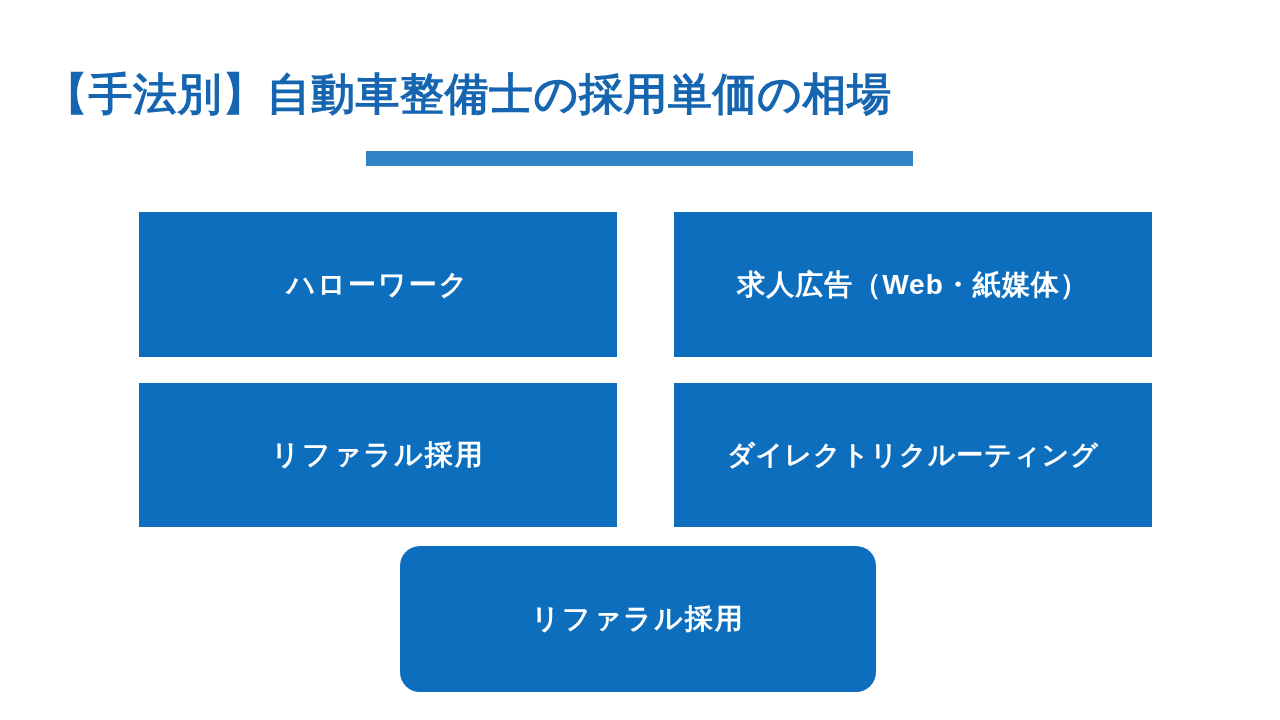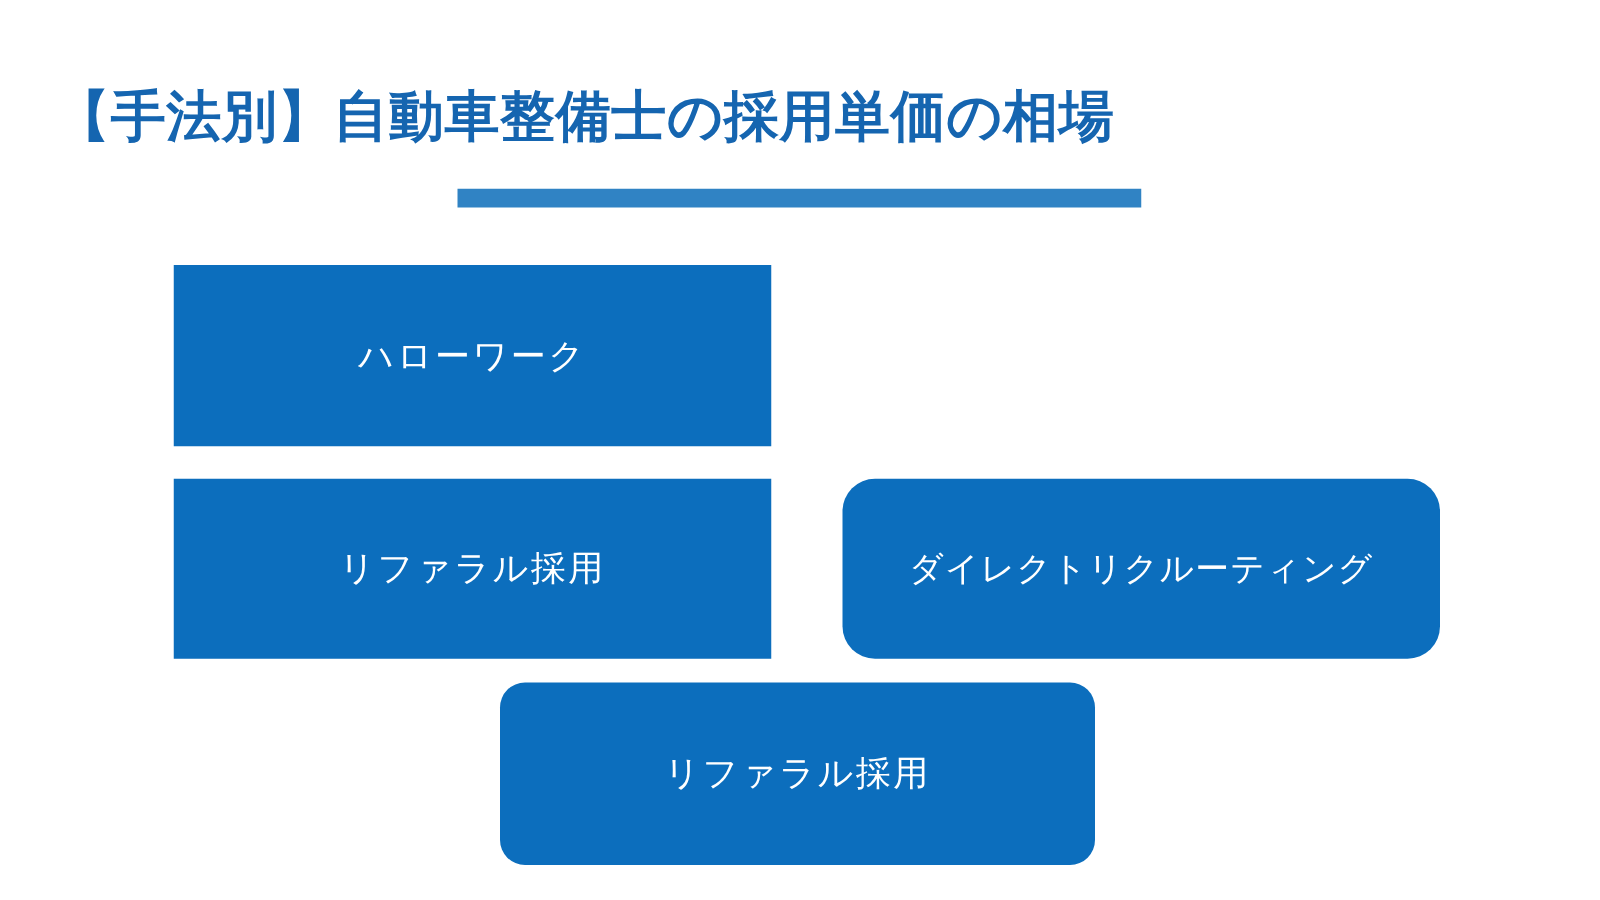--- a/index.html
+++ b/index.html
@@ -53,50 +53,53 @@
     position: absolute;
     background: #0c6ebd;
     display: flex;
     align-items: center;
     justify-content: center;
     box-sizing: border-box;
   }
   .method-label {
     color: #ffffff;
     font-size: 28px;
-    font-weight: 400;
+    font-weight: 700;
     letter-spacing: 2px;
     line-height: 1.2;
     text-align: left;
     white-space: nowrap;
   }
 
   #box-hellowork      { left: 139px; top: 212px; width: 478px; height: 145px; }
   #box-jobad          { left: 674px; top: 212px; width: 478px; height: 145px; }
   #box-agency         { left: 139px; top: 383px; width: 478px; height: 144px; }
-  #box-direct         { left: 674px; top: 383px; width: 478px; height: 144px; border-radius: 26px; }
+  #box-direct         { left: 674px; top: 383px; width: 478px; height: 144px; }
   #box-referral       { left: 400px; top: 546px; width: 476px; height: 146px; border-radius: 20px; }
 
   
   #box-direct .method-label { font-size: 27px; letter-spacing: 1px; }
   #box-jobad  .method-label { letter-spacing: 1px; }
 </style>
 </head>
 <body>
 
 <div id="slide">
 
   <div id="slide-title">【手法別】自動車整備士の採用単価の相場</div>
 
   <div id="title-underline"></div>
 
   <div id="box-hellowork" class="method-box">
     <span class="method-label">ハローワーク</span>
   </div>
 
+  <div id="box-jobad" class="method-box">
+    <span class="method-label">求人広告（Web・紙媒体）</span>
+  </div>
 
   <div id="box-agency" class="method-box">
     <span class="method-label">リファラル採用</span>
   </div>
 
   <div id="box-direct" class="method-box">
     <span class="method-label">ダイレクトリクルーティング</span>
   </div>
 
   <div id="box-referral" class="method-box">

